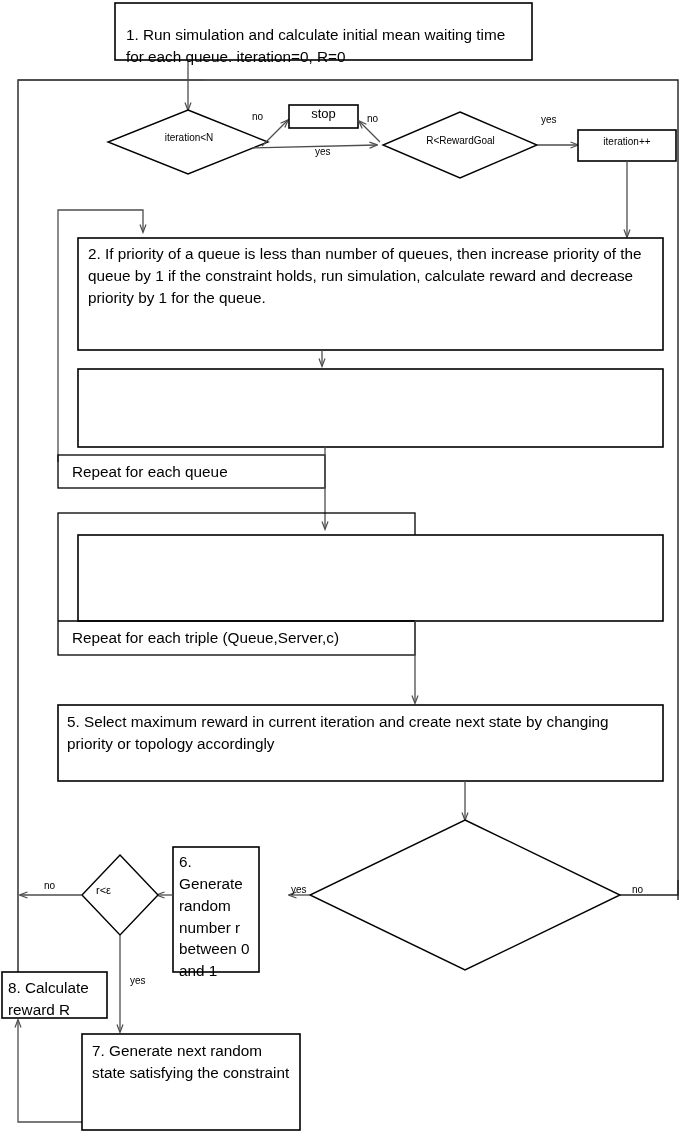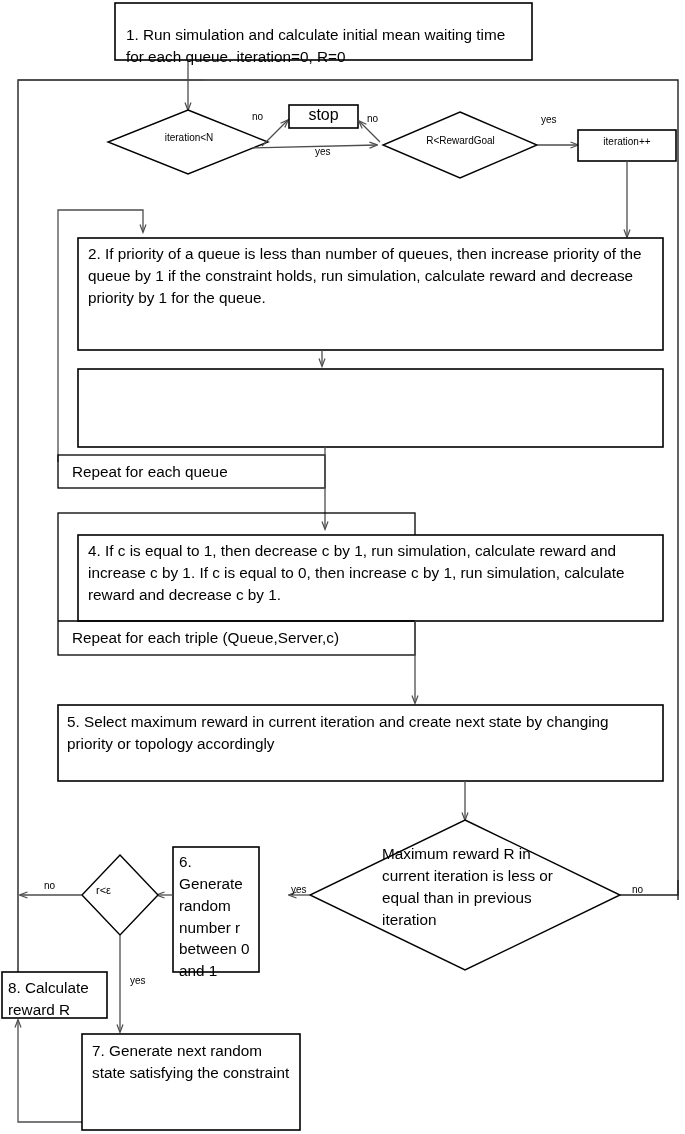--- a/index.html
+++ b/index.html
@@ -149,46 +149,44 @@
 
     <path d="M82,1122 L18,1122 L18,1020" class="conn" marker-end="url(#arrow)"></path>
 
     <rect x="82" y="1034" width="218" height="96" class="shape-stroke"></rect>
   </svg>
 
   <div class="boxtext" style="left:126px; top:24px; width:400px;">1. Run simulation and calculate initial mean waiting time for each queue. iteration=0, R=0</div>
 
   <div class="label" style="left:143px; top:132px; width:92px; text-align:center;">iteration&lt;N</div>
 
-  <div class="label" style="left:289px; top:106px; width:69px; text-align:center; font-size:16px;">stop</div>
+  <div class="label" style="left:289px; top:106px; width:69px; text-align:center; font-size:13px;">stop</div>
 
   <div class="label" style="left:392px; top:135px; width:137px; text-align:center;">R&lt;RewardGoal</div>
 
   <div class="label" style="left:578px; top:136px; width:98px; text-align:center;">iteration++</div>
 
   <div class="label" style="left:252px; top:111px;">no</div>
 
   <div class="label" style="left:315px; top:146px;">yes</div>
 
   <div class="label" style="left:367px; top:113px;">no</div>
 
   <div class="label" style="left:541px; top:114px;">yes</div>
 
   <div class="boxtext" style="left:88px; top:243px; width:566px;">2. If priority of a queue is less than number of queues, then increase priority of the queue by 1 if the constraint holds, run simulation, calculate reward and decrease priority by 1 for the queue.</div>
 
 
   <div class="boxtext" style="left:72px; top:461px; width:250px;">Repeat  for each queue</div>
 
-  <div class="boxtext" style="left:88px; top:540px; width:566px;">4. If c is equal to 1, then decrease c by 1, run simulation, calculate reward and increase c by 1. If c is equal to 0, then increase c by 1, run simulation, calculate reward and decrease c by 1.</div>
 
   <div class="boxtext" style="left:72px; top:627px; width:340px;">Repeat  for each triple (Queue,Server,c)</div>
 
   <div class="boxtext" style="left:67px; top:711px; width:590px;">5. Select maximum reward in current iteration and create next state by changing priority or topology accordingly</div>
 
-  <div class="boxtext" style="left:382px; top:843px; width:188px;">Maximum reward R in current iteration is less or equal than in previous iteration</div>
 
   <div class="boxtext" style="left:179px; top:851px; width:80px;">6. Generate random number r between 0 and 1</div>
 
   <div class="label" style="left:96px; top:884px; width:48px; text-align:left; font-size:11px;">r&lt;ε</div>
 
   <div class="label" style="left:291px; top:884px;">yes</div>
 
   <div class="label" style="left:632px; top:884px;">no</div>
 
   <div class="label" style="left:44px; top:880px;">no</div>

